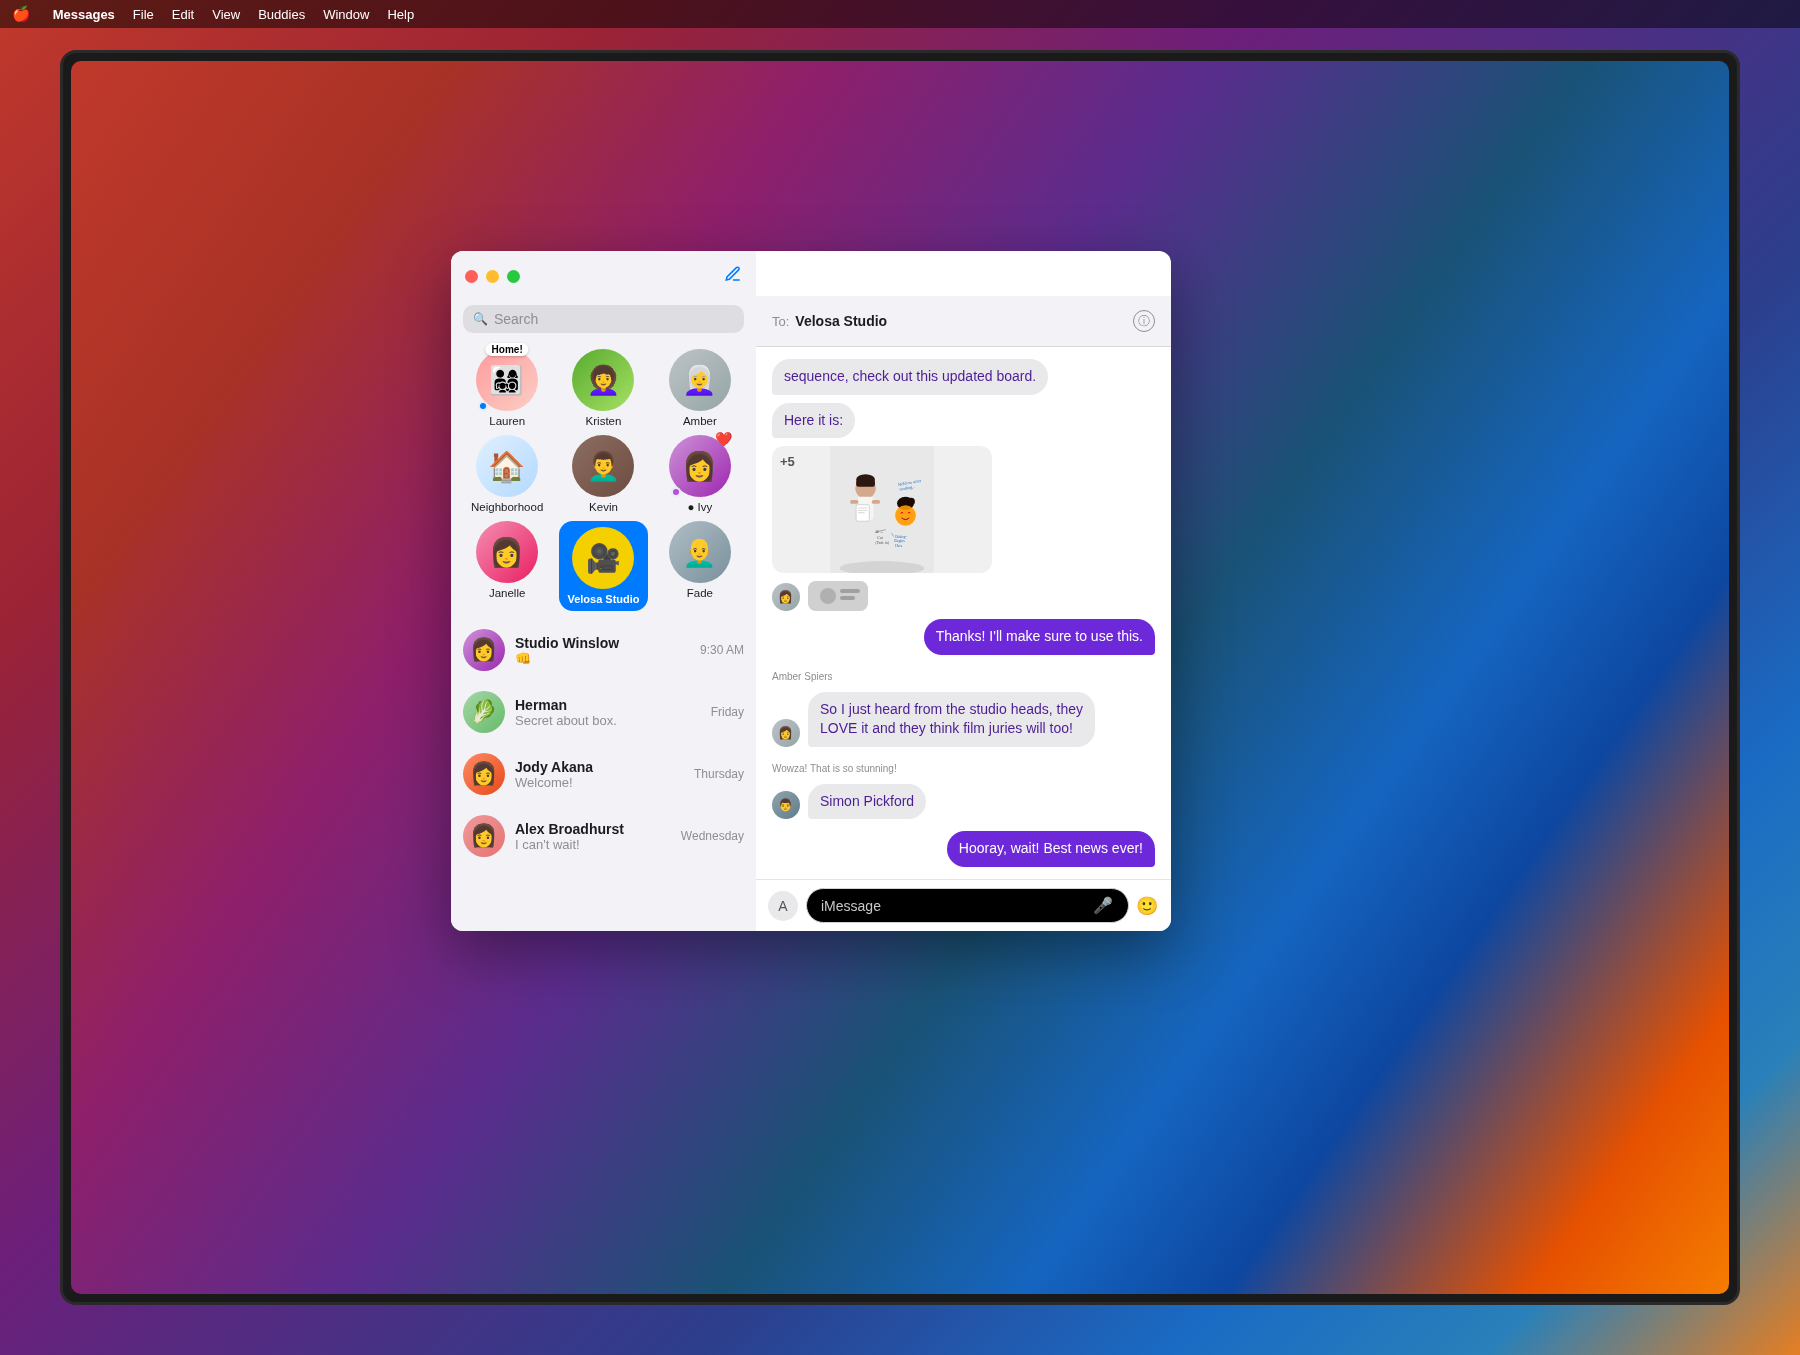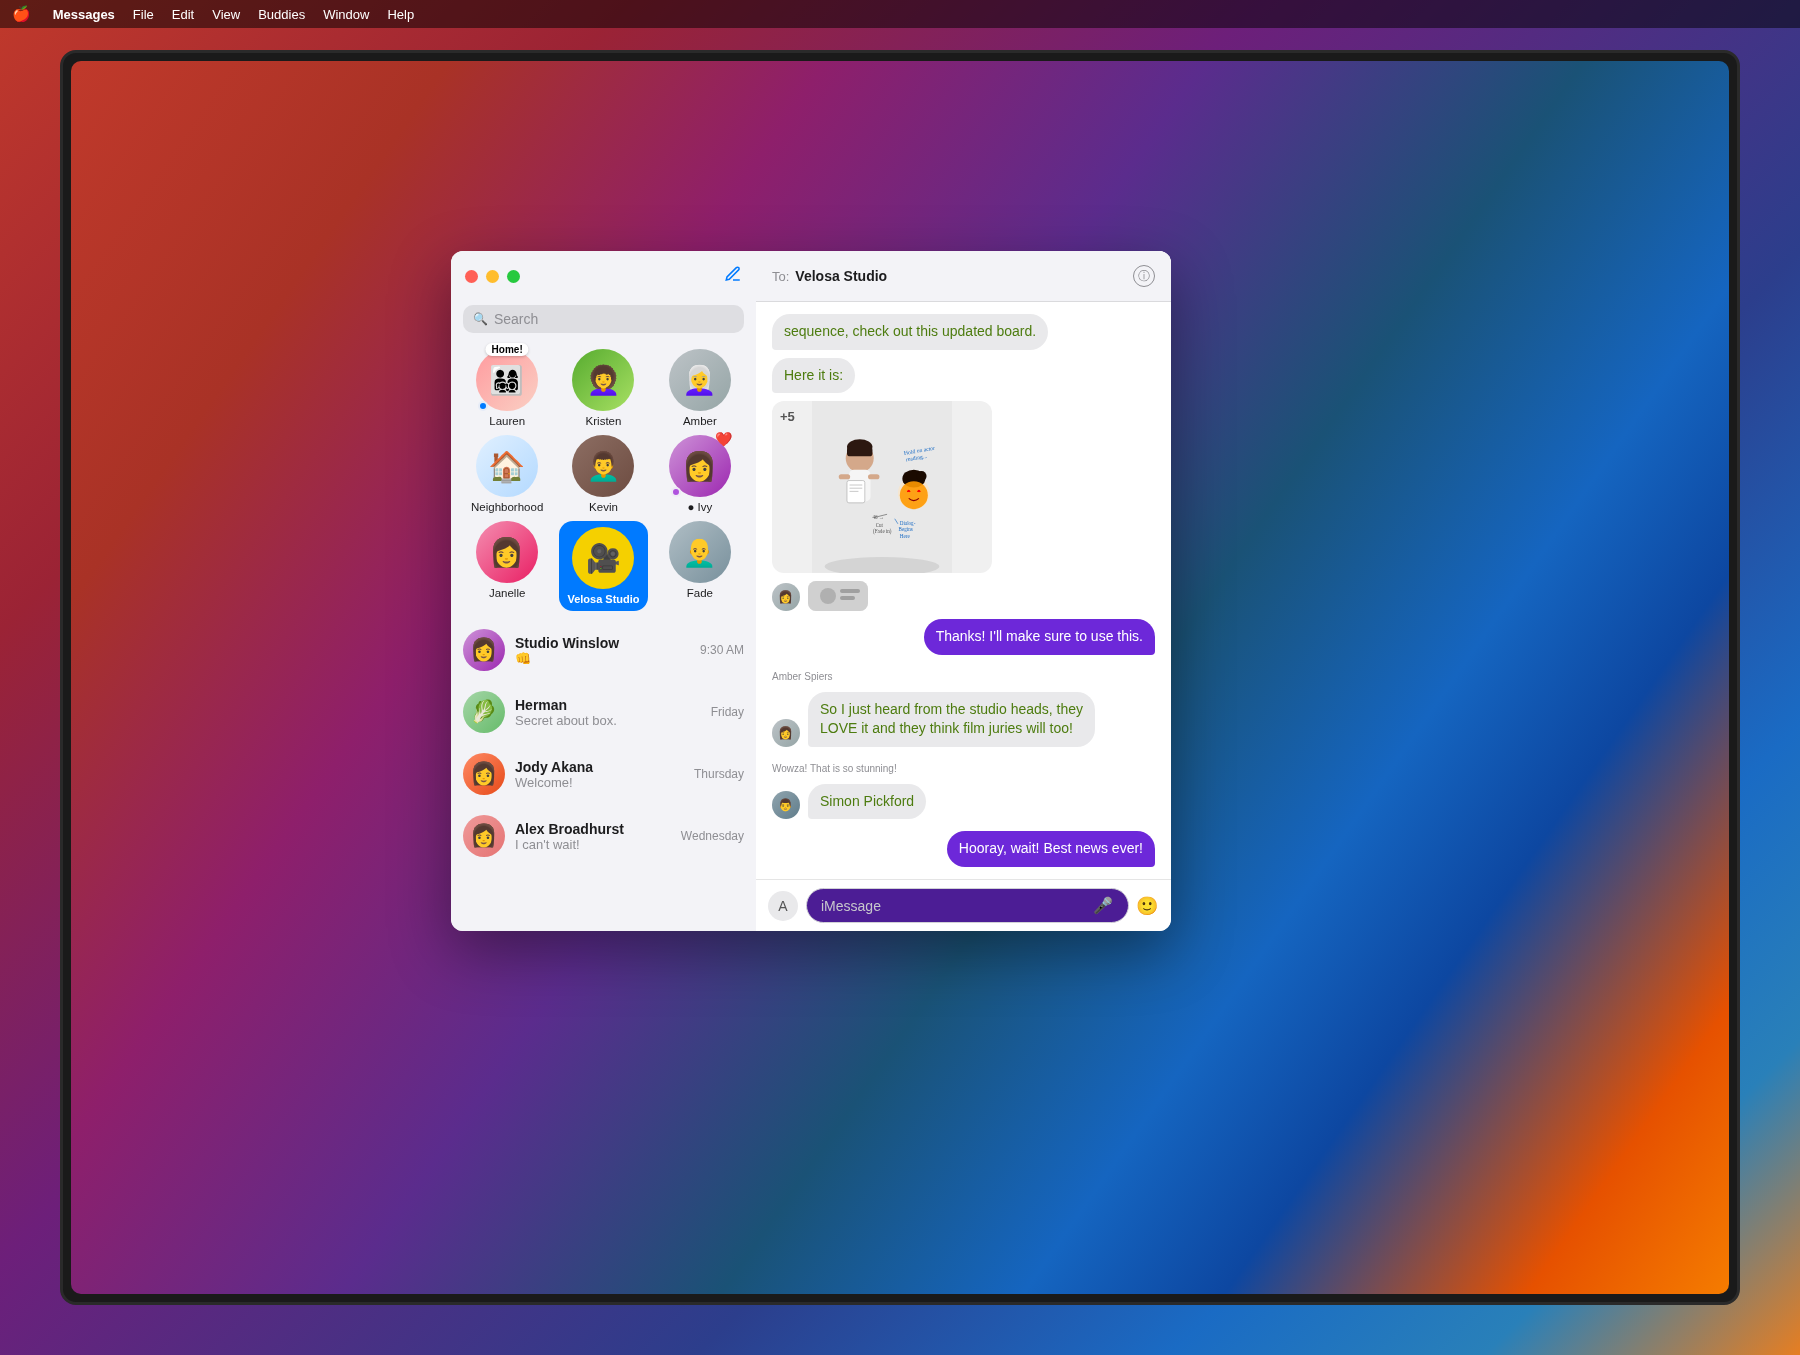--- a/index.html
+++ b/index.html
@@ -208,20 +208,21 @@
       color: #8e8e93;
       white-space: nowrap;
     }
 
     
     .chat-panel {
       flex: 1;
       background: white;
       display: flex;
       flex-direction: column;
+      margin-top: 45px;
     }
 
     .chat-header {
       background: rgba(242,242,247,0.95);
       padding: 14px 16px;
       display: flex;
       align-items: center;
       border-bottom: 1px solid rgba(0,0,0,0.1);
     }
     .chat-header-to {
@@ -256,21 +257,21 @@
 
     .msg-bubble {
       max-width: 75%;
       padding: 8px 12px;
       border-radius: 18px;
       font-size: 14px;
       line-height: 1.4;
     }
     .msg-bubble.incoming {
       background: #e9e9eb;
-      color: #4d7c0f;
+      color: #4c1d95;
       align-self: flex-start;
       border-bottom-left-radius: 4px;
     }
     .msg-bubble.outgoing {
       background: #6d28d9;
       color: white;
       align-self: flex-end;
       border-bottom-right-radius: 4px;
     }
 
@@ -324,21 +325,21 @@
       color: #555;
     }
 
     .imessage-input {
       flex: 1;
       border: 1px solid #d1d1d6;
       border-radius: 20px;
       padding: 7px 14px;
       font-size: 14px;
       color: #8e8e93;
-      background: #4c1d95;
+      background: #000000;
       outline: none;
       display: flex;
       align-items: center;
       justify-content: space-between;
     }
 
     .audio-icon { font-size: 16px; color: #8e8e93; }
     .emoji-btn { font-size: 18px; cursor: pointer; }
 
     

